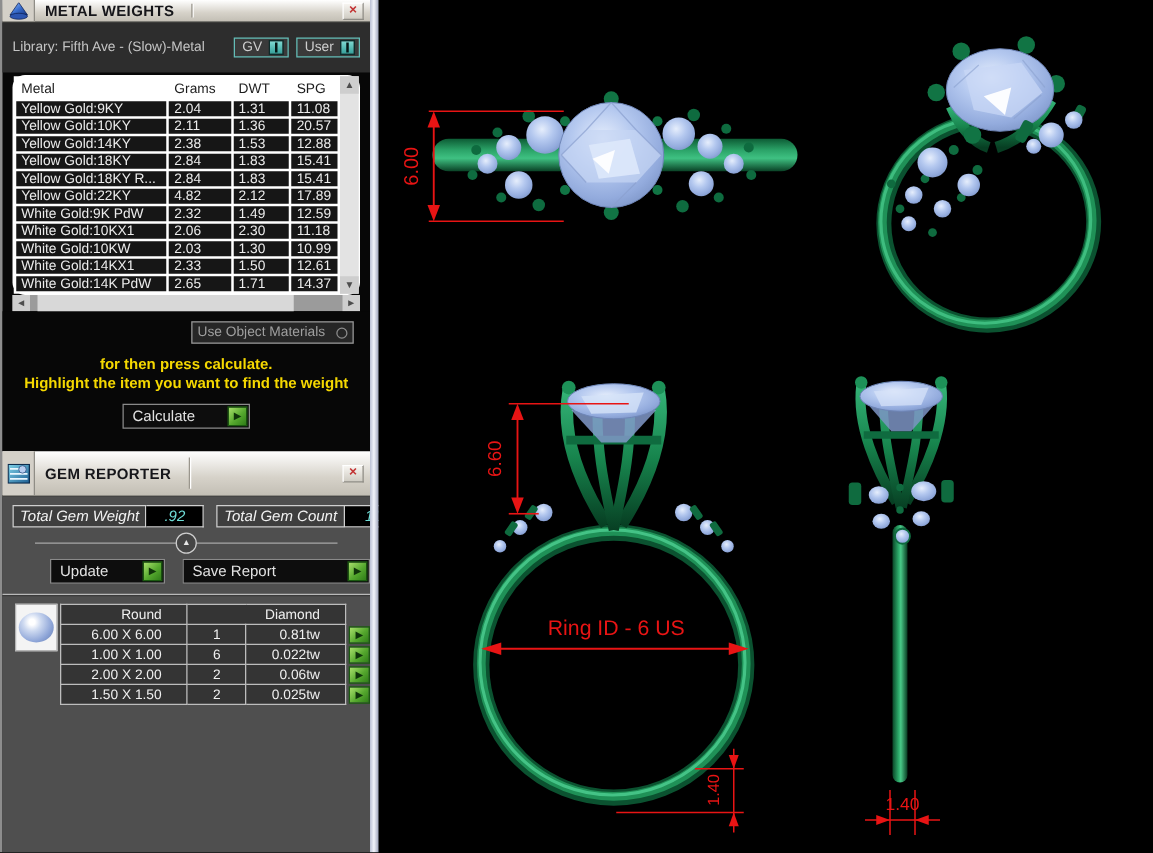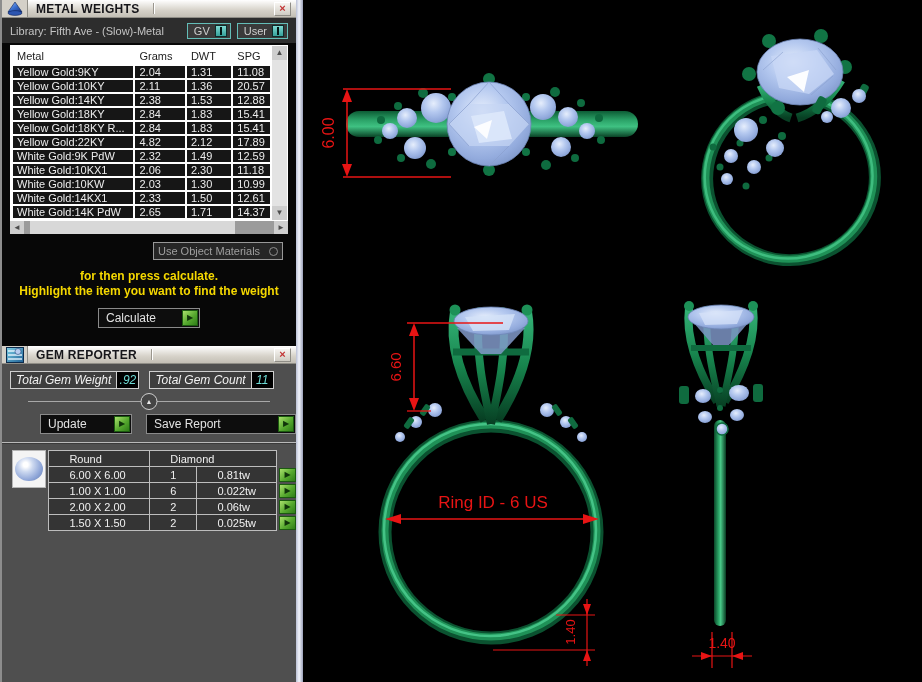--- a/index.html
+++ b/index.html
@@ -7,46 +7,46 @@
     font-family: "Liberation Sans", sans-serif; background:#000; }
   .app { display:flex; width:922px; height:682px; }
 
   
   .left-panel { width:296px; height:682px; display:flex; flex-direction:column;
     background:#070707; border-left:2px solid #8d8d8d; }
 
   .titlebar { height:18px; display:flex; align-items:center;
     background:linear-gradient(#ffffff,#d6d2c9 60%,#c3bfb5);
     border-bottom:1px solid #8f8d86; flex:none; }
-  .titlebar.tall { height:18px; }
+  .titlebar.tall { height:36px; }
   .tb-iconbox { width:26px; height:100%; background:#d4d0c8;
     border-right:1px solid #8f8d86; display:flex; align-items:center; justify-content:center; }
   .tb-title { font-size:12px; font-weight:bold; color:#16161a; padding-left:8px;
     letter-spacing:.3px; flex:none; }
   .tb-groove { width:2px; height:70%; margin-left:14px;
     border-left:1px solid #9a968d; border-right:1px solid #fff; }
   .tb-spacer { flex:1; }
   .close-btn { width:17px; height:14px; margin-right:5px;
     background:linear-gradient(#f7f5f1,#cfccc3); border:1px solid #8f8d86;
     border-top-color:#fff; border-left-color:#fff; color:#c23434; font-size:11px;
     font-weight:bold; line-height:11px; text-align:center; cursor:default; }
 
   
-  .library-bar { height:25px; background:#2d2d2d; display:flex; align-items:center;
+  .library-bar { height:40px; background:#2d2d2d; display:flex; align-items:center;
     padding:0 8px; flex:none; }
   .library-label { color:#c4c4c4; font-size:11px; flex:1; }
   .io-btn { display:flex; align-items:center; gap:5px; background:#3a3a3a;
     border:1px solid #63bdb7; color:#cfcfcf; font-size:11px; padding:1px 3px 1px 6px;
     margin-left:6px; }
   .teal-sq { width:12px; height:12px; background:linear-gradient(#7fd9d2,#35a09a);
     border:1px solid #0d2b2a; display:flex; align-items:center; justify-content:center; }
   .teal-bar { width:2px; height:8px; background:#041716; }
 
   
-  .table-zone { display:flex; margin:2px 8px 0; background:#fff; padding:1px; flex:none; }
+  .table-zone { display:flex; margin:2px 8px 0; background:#fff; padding:1px; flex:none;border-radius:10px; }
   table.metal-tbl { border-collapse:separate; border-spacing:2px; background:#fff; flex:1; }
   table.metal-tbl th { background:#fff; color:#1c1c1c; font-weight:normal; font-size:11px;
     text-align:left; padding:2px 4px; height:16px; white-space:nowrap; overflow:hidden; }
   table.metal-tbl td { background:#161616; color:#ececec; font-size:11px; height:12px;
     padding:0 4px; white-space:nowrap; overflow:hidden; }
   col.c-metal{ width:122px; } col.c-grams{ width:52px; } col.c-dwt{ width:48px; } col.c-spg{ width:37px; }
   .vscroll { width:15px; display:flex; flex-direction:column; background:#e3e3e3;
     justify-content:space-between; align-items:center; }
   .scroll-arrow { font-size:8px; color:#4d4d4d; line-height:14px; width:100%; text-align:center;
     background:#cecece; }
@@ -73,38 +73,38 @@
     border:1px solid #1b5b10; color:#10350a; font-size:8px; line-height:14px; text-align:center; }
   .calc-btn { width:102px; }
 
   
   .gr-body { background:#4f4f4f; flex:1; display:flex; flex-direction:column; }
   .totals-row { height:28px; display:flex; align-items:center; padding:4px 8px 0; gap:10px; flex:none;font-style:italic; }
   .total-group { display:flex; align-items:center; }
   .total-label { background:#3e3e3e; border:1px solid #cfcfcf; color:#f2f2f2; font-size:12px;
     padding:1px 5px; white-space:nowrap; }
   .total-value { background:#000; border:1px solid #cfcfcf; border-left:none; color:#6fdcd6;
-    font-size:12px; width:22px; text-align:center; padding:1px 0; }
+    font-size:12px; width:46px; text-align:center; padding:1px 0; }
   .expander { height:14px; position:relative; margin:2px 26px 0; flex:none; }
   .expander .exp-line { position:absolute; left:0; right:0; top:7px; border-top:1px solid #a8a8a8; }
   .exp-knob { position:absolute; left:50%; top:-1px; transform:translateX(-50%);
     width:17px; height:17px; border-radius:50%; background:#454545; border:1px solid #cfcfcf;
     color:#e8e8e8; font-size:7px; line-height:15px; text-align:center; }
   .gr-buttons { display:flex; gap:14px; padding-left:38px; margin-top:6px; flex:none; }
   .update-btn { width:92px; } .save-btn { width:150px; }
   .gr-sep { margin-top:8px; border-top:1px solid #b9b9b9; border-bottom:1px solid #3a3a3a; flex:none; }
 
   .gem-table-wrap { display:flex; align-items:flex-start; padding:6px 0 0 10px; flex:none; }
   .gem-thumb { width:36px; height:38px; background:#f4f4f4; border:1px solid #b5b5b5;
     display:flex; align-items:center; justify-content:center; margin-right:2px; }
   .gem-dot { width:28px; height:24px; border-radius:50%;
     background:radial-gradient(circle at 38% 32%, #ffffff 0 10%, #cdd9f0 30%, #8fa6d8 65%, #5d76ad 100%); }
   table.gem-tbl { border-collapse:collapse; }
   table.gem-tbl th, table.gem-tbl td { border:1px solid #bdbdbd; background:#343434;
-    color:#f0f0f0; font-size:11px; font-weight:normal; text-align:left; height:16px;
+    color:#f0f0f0; font-size:11px; font-weight:normal; text-align:right; height:16px;
     padding:0 20px; white-space:nowrap; }
   td.g-size { width:112px; } td.g-count { width:28px; } td.g-weight { width:76px; }
   .gem-btn-col { display:flex; flex-direction:column; margin-left:2px; padding-top:18px; gap:2px; }
   .gem-btn-col .play-sq { width:17px; height:14px; line-height:12px; }
   .gr-filler { flex:1; background:#4f4f4f; }
 
   
   .divider { width:7px; background:linear-gradient(90deg,#b9bfd4,#f2f4fb 45%,#9aa0b8); }
   .viewport { flex:1; background:#000; position:relative; }
   .viewport svg { display:block; }

